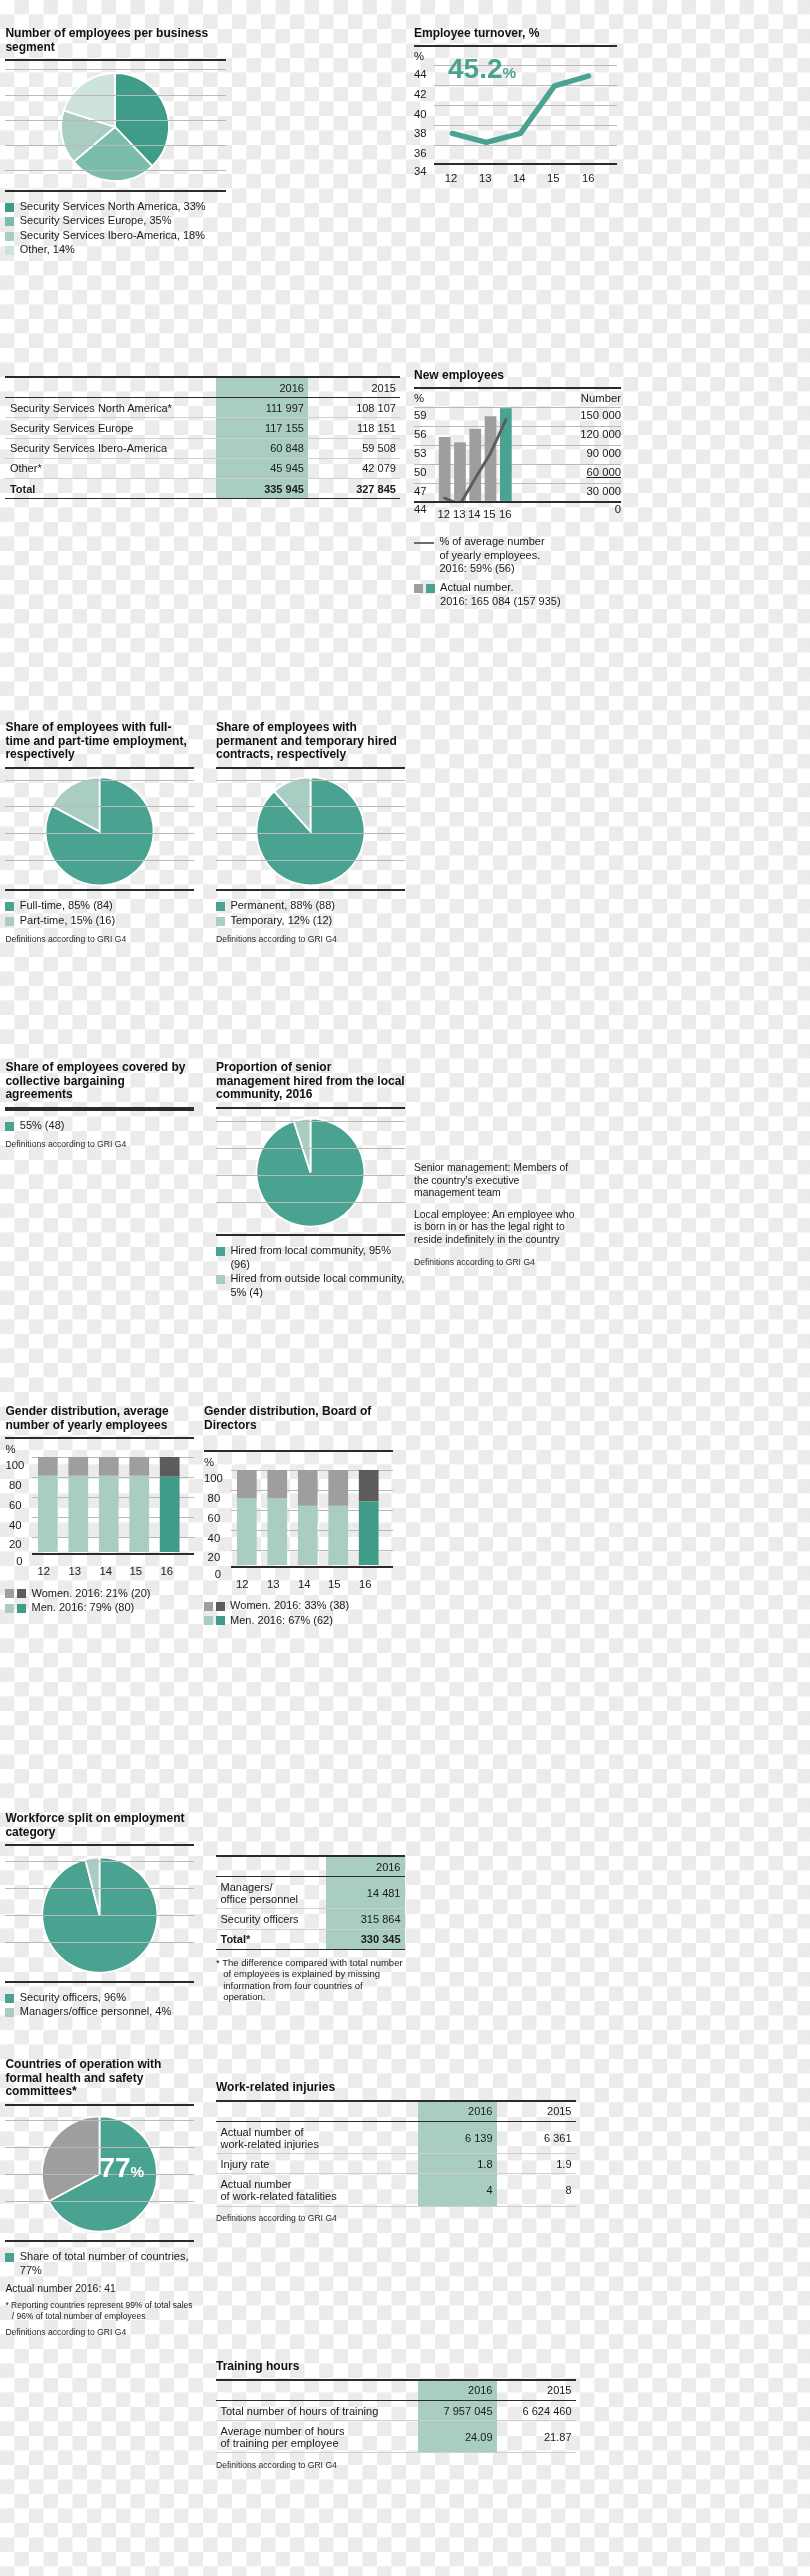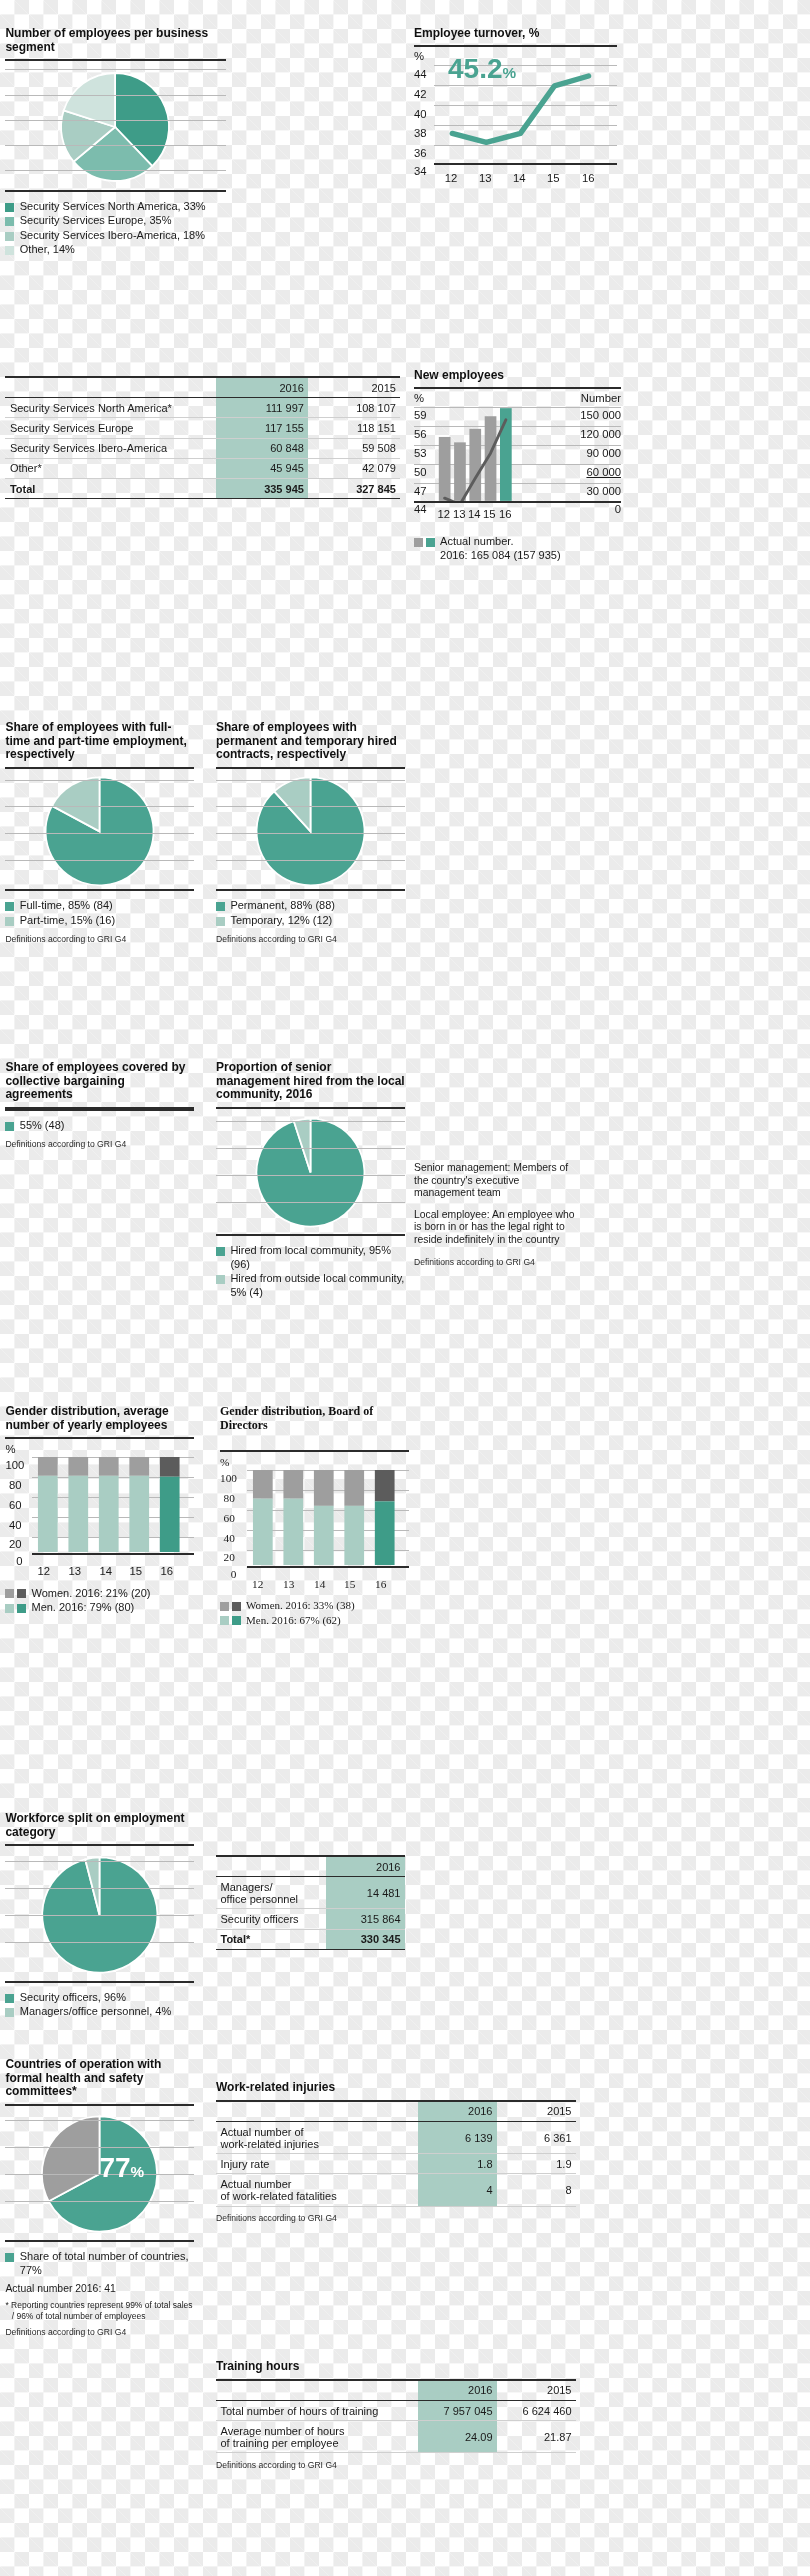--- a/index.html
+++ b/index.html
@@ -188,20 +188,26 @@
     <div class="axis-lab" style="position:absolute;right:0;top:111px;">0</div>
   </div>
   <div style="position:relative;height:16px;margin-top:1.8px;">
     <span class="axis-lab" style="position:absolute;left:23.4px;">12</span>
     <span class="axis-lab" style="position:absolute;left:39px;">13</span>
     <span class="axis-lab" style="position:absolute;left:54px;">14</span>
     <span class="axis-lab" style="position:absolute;left:69px;">15</span>
     <span class="axis-lab" style="position:absolute;left:85px;">16</span>
   </div>
   <div class="legend" style="margin-top:10.8px;">
+    <div class="lg-row">
+      <span class="lineSw"></span>
+      <span style="white-space:pre-line;">% of average number
+of yearly employees.
+2016: 59% (56)</span>
+    </div>
     <div class="lg-row" style="margin-top:5.4px;">
       <span class="sw2" style="background:#9e9e9e"></span>
       <span class="sw" style="background:#4aa391"></span>
       <span style="white-space:pre-line;">Actual number.
 2016: 165 084 (157 935)</span>
     </div>
   </div>
 </div>
 
 <div class="panel" style="left:5.4px;top:721px;width:189px;">
@@ -355,21 +361,21 @@
         <span>Women. 2016: 21% (20)</span>
       </div>
     <div class="lg-row">
         <span class="sw2" style="background:#a9cdc3"></span>
         <span class="sw" style="background:#3e9c88"></span>
         <span>Men. 2016: 79% (80)</span>
       </div>
   </div>
 </div>
 
-<div class="panel" style="left:220px;top:1405px;width:189px;font-family:Liberation Serif, serif;">
+<div class="panel" style="left:204px;top:1405px;width:189px;">
   <div class="ttl">Gender distribution, Board of Directors</div>
   <div class="rule-top" style="margin-top:18px;"></div>
   <div style="position:relative;height:122px;margin-top:3.6px;">
     <div class="axis-lab" style="position:absolute;left:0;top:0;">%</div>
     <div class="axis-lab" style="position:absolute;left:0;top:16px;">100</div>
     <div class="axis-lab" style="position:absolute;left:3.6px;top:36px;">80</div>
     <div class="axis-lab" style="position:absolute;left:3.6px;top:56px;">60</div>
     <div class="axis-lab" style="position:absolute;left:3.6px;top:76px;">40</div>
     <div class="axis-lab" style="position:absolute;left:3.6px;top:95px;">20</div>
     <div class="axis-lab" style="position:absolute;left:10.8px;top:112px;">0</div>
@@ -458,20 +464,21 @@
     <tr>
       <td>Security officers</td>
       <td class="num hl">315 864</td>
     </tr>
     <tr class="tot">
       <td>Total*</td>
       <td class="num hl">330 345</td>
     </tr>
   </tbody>
     </table>
+  <div class="note" style="padding-left:7.2px;text-indent:-7.2px;">* The difference compared with total number of employees is explained by missing information from four countries of operation.</div>
 </div>
 
 <div class="panel" style="left:5.4px;top:2058px;width:189px;">
   <div class="ttl">Countries of operation with formal health and safety committees*</div>
   <div class="rule-top" style="margin-top:5.4px;"></div>
   <div class="plot" style="height:131px;margin-top:3.6px;">
     <div class="grid-line" style="top:10.8px;"></div>
     <div class="grid-line" style="top:38px;"></div>
     <div class="grid-line" style="top:65px;"></div>
     <div class="grid-line" style="top:92px;"></div>

